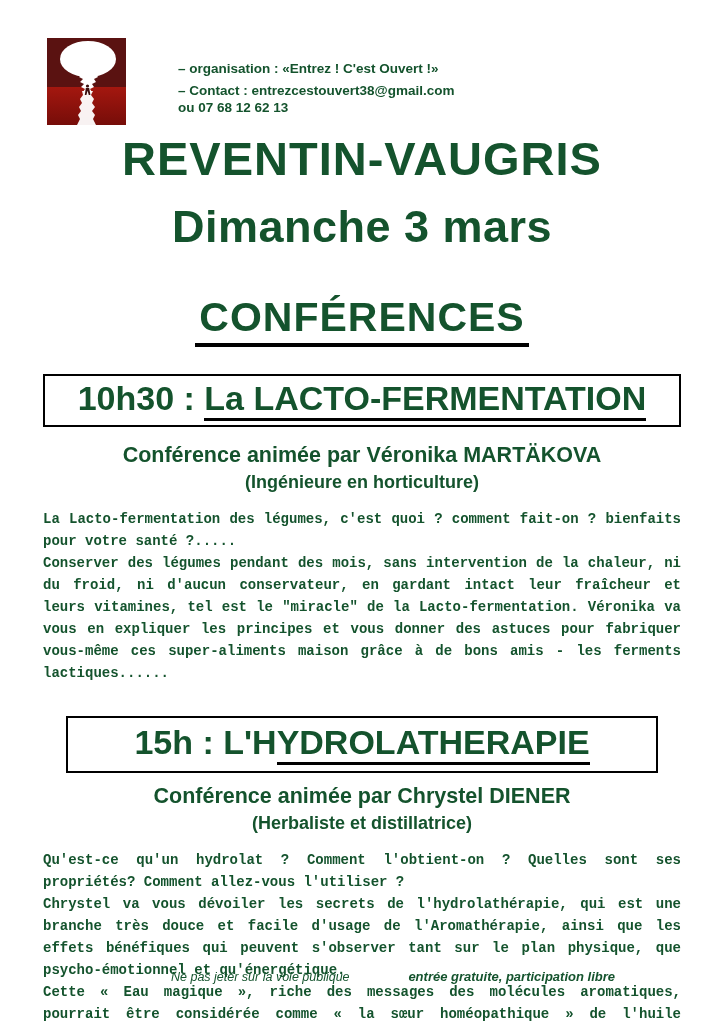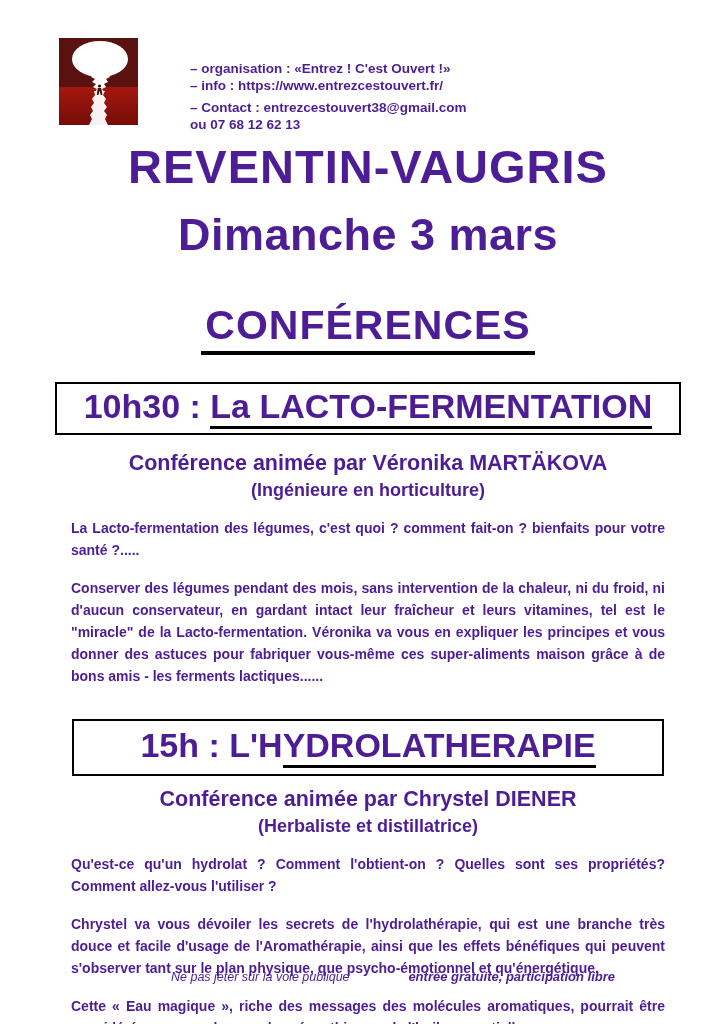--- a/index.html
+++ b/index.html
@@ -3,24 +3,23 @@
 <meta charset="utf-8">
 <style>
   * { box-sizing: border-box; }
   html, body { margin: 0; padding: 0; background: #e8e8e8; }
   .poster {
     position: relative;
     width: 724px;
     height: 1024px;
     margin: 0 auto;
     background: #ffffff;
-    color: #4c1d95;
+    color: #14532d;
     font-family: "Liberation Sans", sans-serif;
     overflow: hidden;
-    padding-left: 12px;
   }
   
   .header {
     display: flex;
     align-items: flex-start;
     padding: 38px 43px 0 47px;
   }
   .logo-wrap { width: 79px; height: 87px; flex: 0 0 auto; }
   .logo-wrap svg { display: block; }
   .contact-block {
@@ -101,21 +100,21 @@
     font-size: 18px;
     font-weight: bold;
   }
   .body-text {
     margin: 15px 43px 0 43px;
     font-size: 14px;
     font-weight: bold;
     line-height: 22px;
     text-align: justify;
   }
-  .body-text p { margin: 16px; }
+  .body-text p { margin: 0; font-family: Liberation Mono, monospace; }
   
   .footer {
     position: absolute;
     left: 43px;
     right: 43px;
     bottom: 40px;
     display: flex;
     justify-content: space-between;
     align-items: flex-end;
     font-style: italic;
@@ -151,21 +150,20 @@
         <polygon fill="#ffffff" points="30,33 52,33 49,36 51,39 47,41 49,44 45,46 47,49 43,51 45,54 36,54 38,51 34,49 37,46 33,44 36,41 32,39 35,36"></polygon>
         <polygon fill="#ffffff" opacity="0.95" points="35,53 46,53 44,57 47,61 45,65 48,69 45,73 48,77 46,81 49,87 30,87 33,81 31,77 34,73 32,69 35,65 33,61 36,57"></polygon>
         <g fill="#3a0d0c">
           <circle cx="40.5" cy="48" r="1.6"></circle>
           <path d="M38.8,50 L42.2,50 L43.4,57 L41.8,57 L40.6,52.8 L39.4,57 L37.8,57 Z"></path>
         </g>
       </svg>
     </div>
     <div class="contact-block">
       <div class="contact-line">– organisation : «Entrez ! C'est Ouvert !»</div>
-      <div class="contact-line">– info : https://www.entrezcestouvert.fr/</div>
       <div class="contact-line gap-above">– Contact : entrezcestouvert38@gmail.com</div>
       <div class="contact-line">ou 07 68 12 62 13</div>
     </div>
   </div>
 
   <h1 class="city-title">REVENTIN-VAUGRIS</h1>
   <h1 class="date-title">Dimanche 3 mars</h1>
 
 
   <div class="section-heading-wrap">

